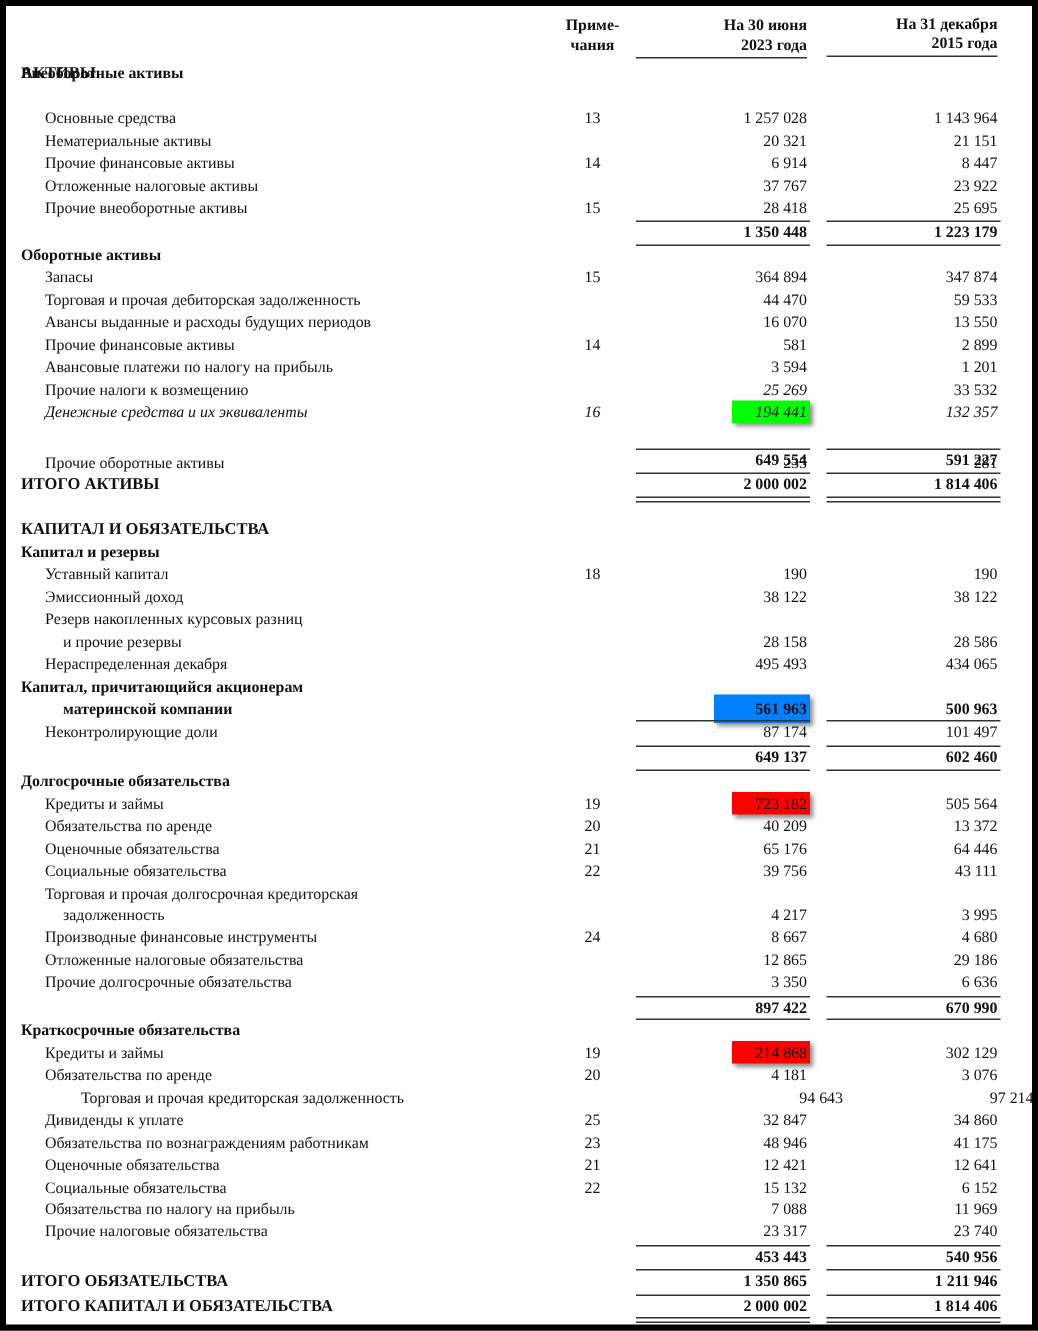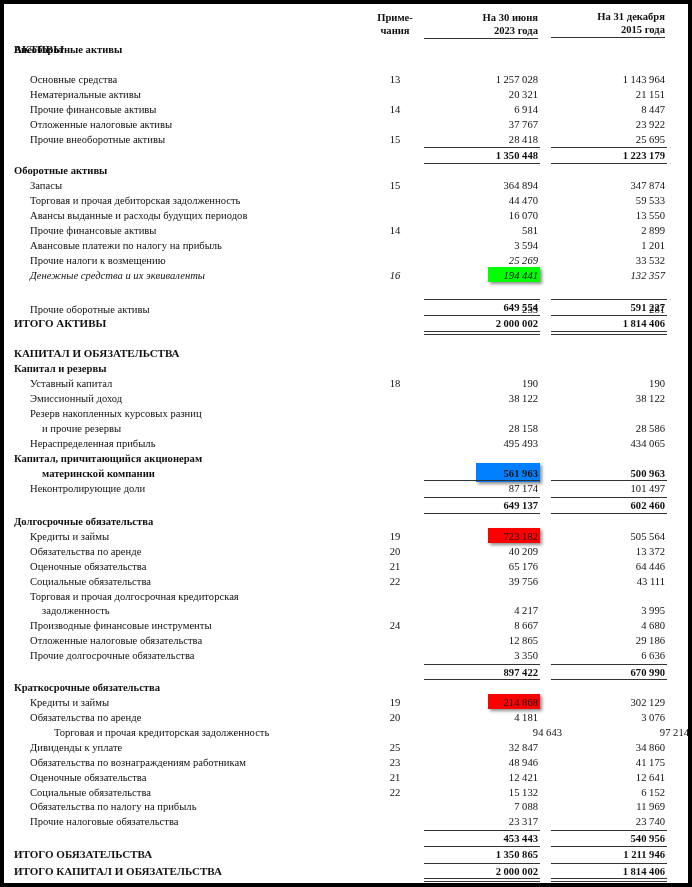--- a/index.html
+++ b/index.html
@@ -195,21 +195,21 @@
         <span class="v1" style="position: absolute;"></span>
         <span class="v2"></span>
       </div>
       <div class="row ind2" style="top: 417px;">
         <span class="lbl">и прочие резервы</span>
         <span class="note"></span>
         <span class="v1" style="position: absolute;">28 158</span>
         <span class="v2">28 586</span>
       </div>
       <div class="row ind" style="top: 432px;">
-        <span class="lbl">Нераспределенная прибыль</span>
+        <span class="lbl">Нераспределенная декабря</span>
         <span class="note"></span>
         <span class="v1" style="position: absolute;">495 493</span>
         <span class="v2">434 065</span>
       </div>
       <div class="row bold" style="top: 447px; padding-left: 19px;">
         <span class="lbl">Капитал, причитающийся акционерам</span>
         <span class="note"></span>
         <span class="v1" style="position: absolute;"></span>
         <span class="v2"></span>
       </div>

